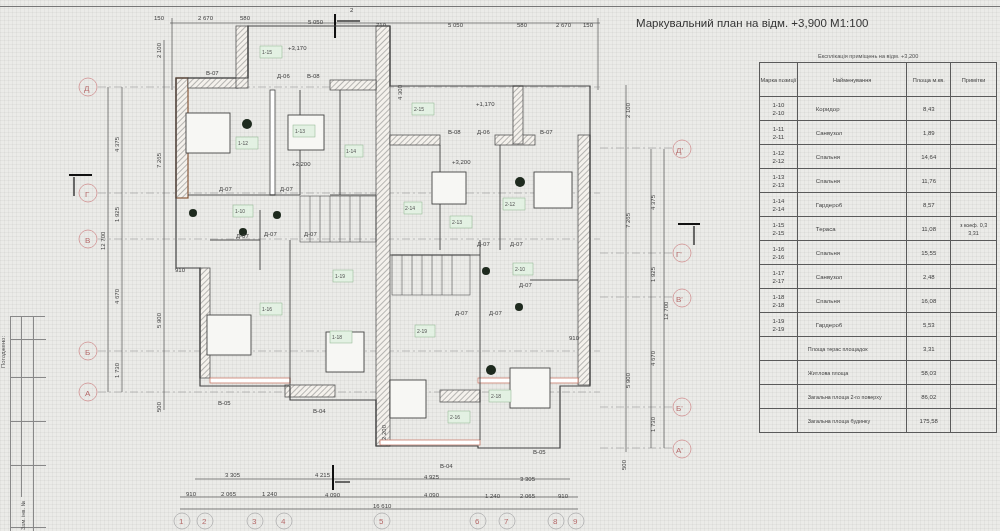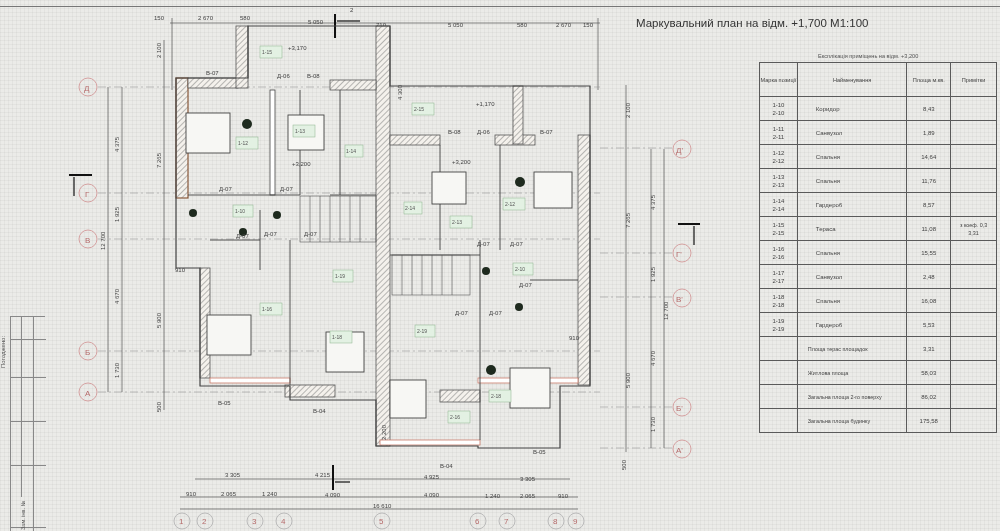--- a/index.html
+++ b/index.html
@@ -331,21 +331,21 @@
     <text x="475" y="524" class="axis-lbl">6</text>
     <circle cx="507" cy="521" r="8" fill="none" stroke="#bbb"></circle>
     <text x="504" y="524" class="axis-lbl">7</text>
     <circle cx="556" cy="521" r="8" fill="none" stroke="#bbb"></circle>
     <text x="553" y="524" class="axis-lbl">8</text>
     <circle cx="576" cy="521" r="8" fill="none" stroke="#bbb"></circle>
     <text x="573" y="524" class="axis-lbl">9</text>
   </g>
 </svg>
 
-<div class="title">Маркувальний план на відм. +1,700 М1:100</div>
+<div class="title">Маркувальний план на відм. +3,900 М1:100</div>
 <div class="tbl-caption">Експлікація приміщень на відм. +3,200</div>
 
 <table class="expl">
   <tbody>
       <tr>
     <th style="width:38px">Марка позиції</th>
     <th style="width:110px">Найменування</th>
     <th style="width:44px">Площа м.кв.</th>
     <th style="width:46px">Примітки</th>
   </tr>

